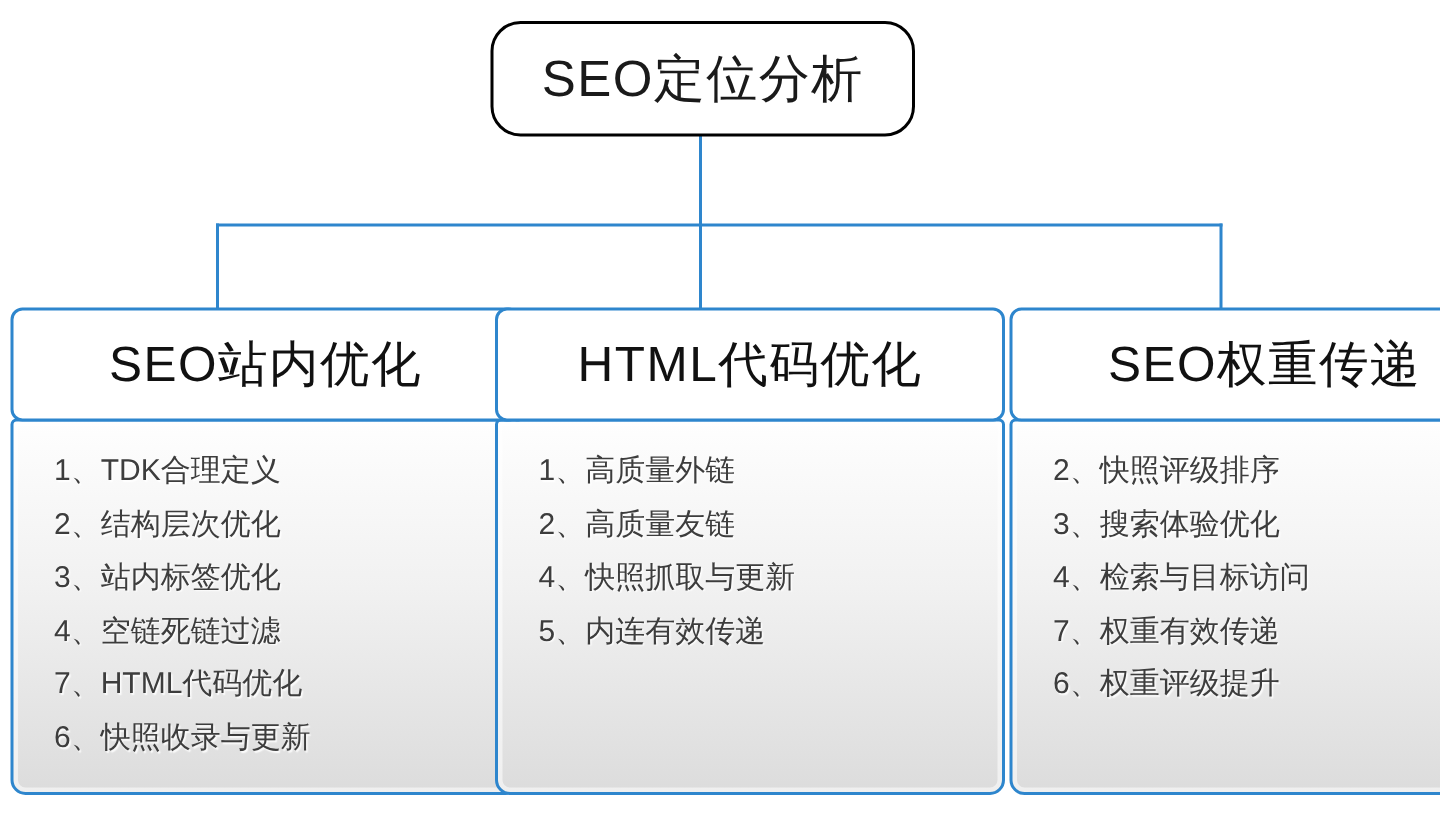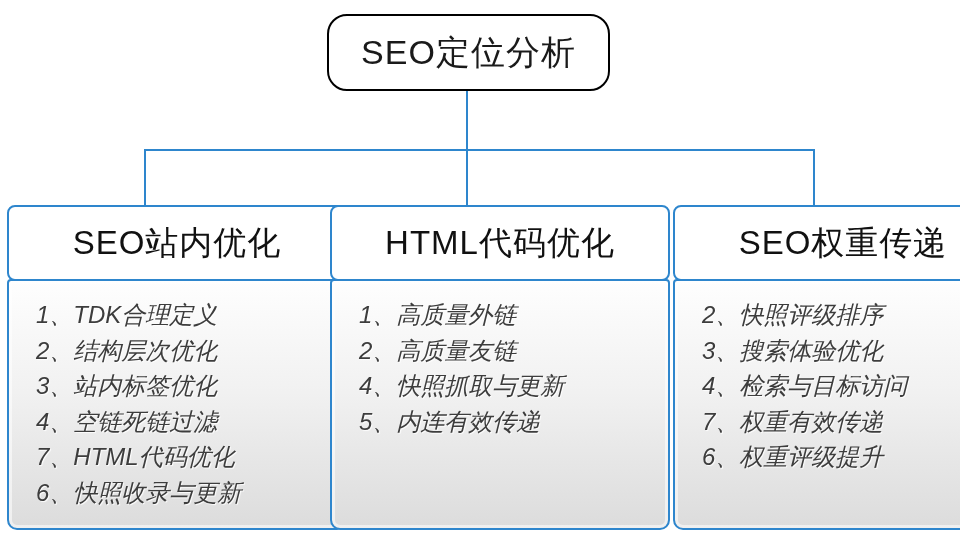--- a/index.html
+++ b/index.html
@@ -69,26 +69,25 @@
     height: 251px;
     background: linear-gradient(to bottom, #fefefe 0%, #f1f1f1 45%, #dcdcdc 100%);
     border: 2px solid #2e86cd;
     border-radius: 4px 4px 10px 10px;
     box-shadow: inset 0 0 0 3px rgba(255,255,255,0.55);
     padding: 16px 6px 0 27px;
     position: relative;
     z-index: 1;
   }
   .list-item {
-    font-size: 24px;
+    font-size: 20px;
     line-height: 35.5px;
     color: #3d3d3d;
     text-shadow: 1px 1px 1px rgba(255,255,255,0.95);
     white-space: nowrap;
-    font-style: italic;
   }
 </style>
 </head>
 <body>
 
 <div class="canvas">
 
   <div class="line line-v" style="left:466px; top:89px;  height:118px;"></div>
   <div class="line line-h" style="left:144px; top:149px; width:671px;"></div>
   <div class="line line-v" style="left:144px; top:149px; height:58px;"></div>

